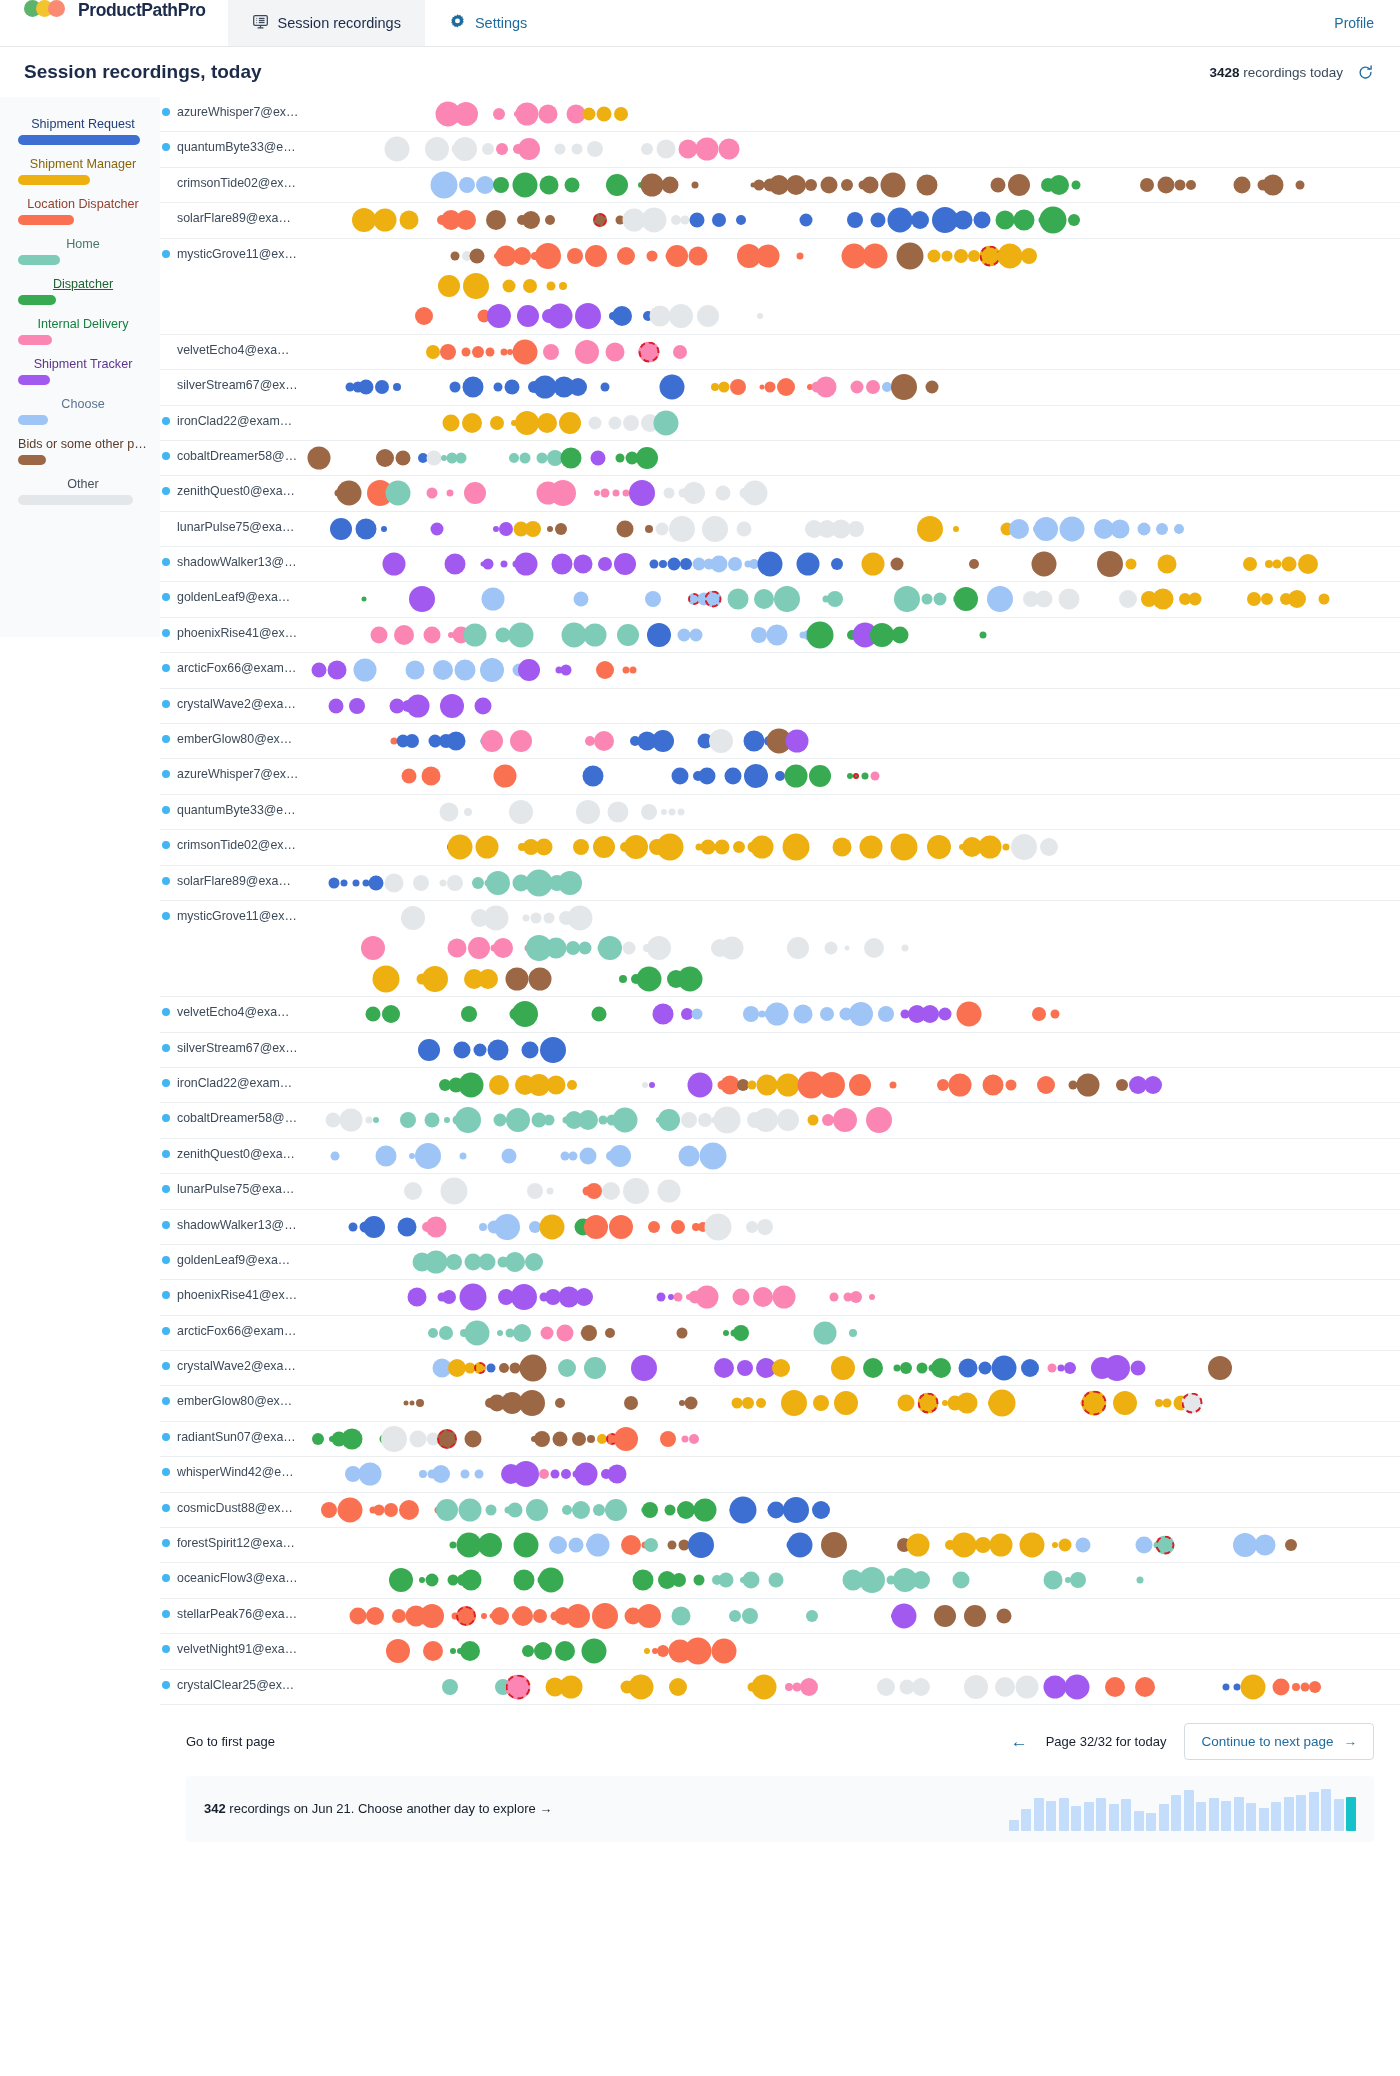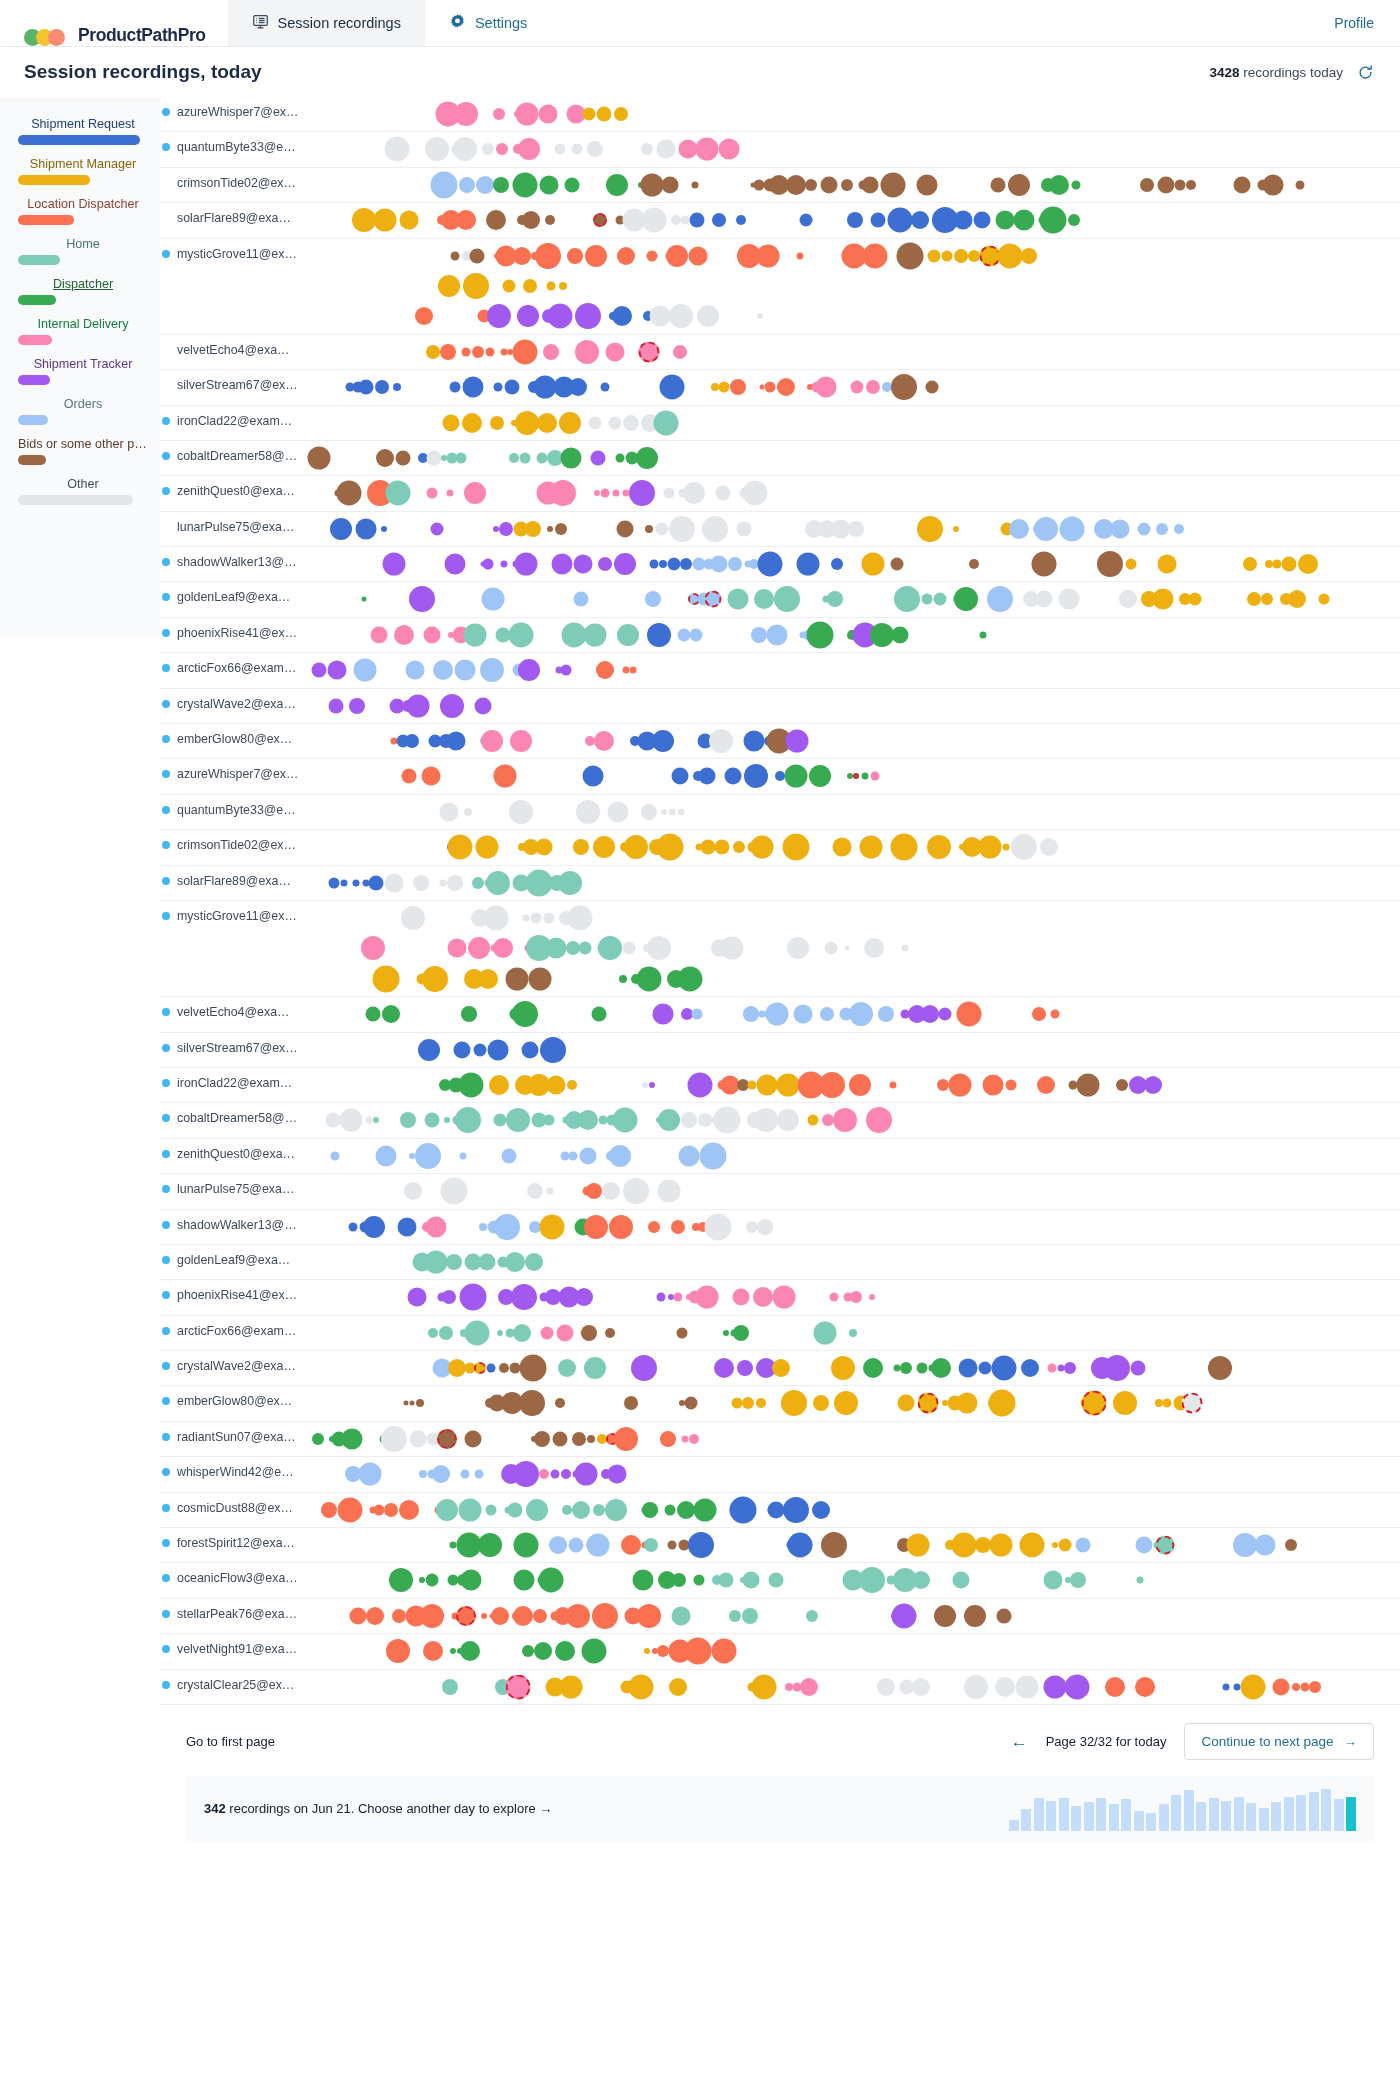--- a/index.html
+++ b/index.html
@@ -14,21 +14,21 @@
 
   
   #topnav {
     height:47px;
     display:flex; align-items:stretch;
     border-bottom:1px solid #e6e9ec;
     background:#ffffff;
     position:relative;
   }
   #brand {
-    display:flex; align-items:flex-end; gap:8px;
+    display:flex; align-items:flex-start; gap:8px;
     padding:0 22px 0 24px;
   }
   #brand .dots { position:relative; width:46px; height:17px; }
   #brand .dots i {
     position:absolute; top:0; width:17px; height:17px; border-radius:50%;
     display:block;
   }
   #brand .dots i.d1 { left:0;  background:#5cb46b; }
   #brand .dots i.d2 { left:12px; background:#f3c42e; }
   #brand .dots i.d3 { left:24px; background:#fa8a72; }
@@ -231,21 +231,21 @@
       </div>
       <div class="legend-item">
         <div class="legend-label" style="color: #15803d;">Internal Delivery</div>
         <div class="legend-bar" style="background: rgb(251, 134, 180); width: 34px;"></div>
       </div>
       <div class="legend-item">
         <div class="legend-label" style="color: rgb(94, 52, 139);">Shipment Tracker</div>
         <div class="legend-bar" style="background: rgb(162, 89, 240); width: 32px;"></div>
       </div>
       <div class="legend-item">
-        <div class="legend-label" style="color: rgb(92, 114, 143);">Orders</div>
+        <div class="legend-label" style="color: rgb(92, 114, 143);">Choose</div>
         <div class="legend-bar" style="background: rgb(159, 196, 246); width: 30px;"></div>
       </div>
       <div class="legend-item">
         <div class="legend-label" style="color: rgb(90, 60, 40);">Bids or some other pa…</div>
         <div class="legend-bar" style="background: rgb(155, 103, 69); width: 28px;"></div>
       </div>
       <div class="legend-item">
         <div class="legend-label" style="color: rgb(68, 82, 95);">Other</div>
         <div class="legend-bar" style="background: rgb(228, 231, 234); width: 115px;"></div>
       </div>

